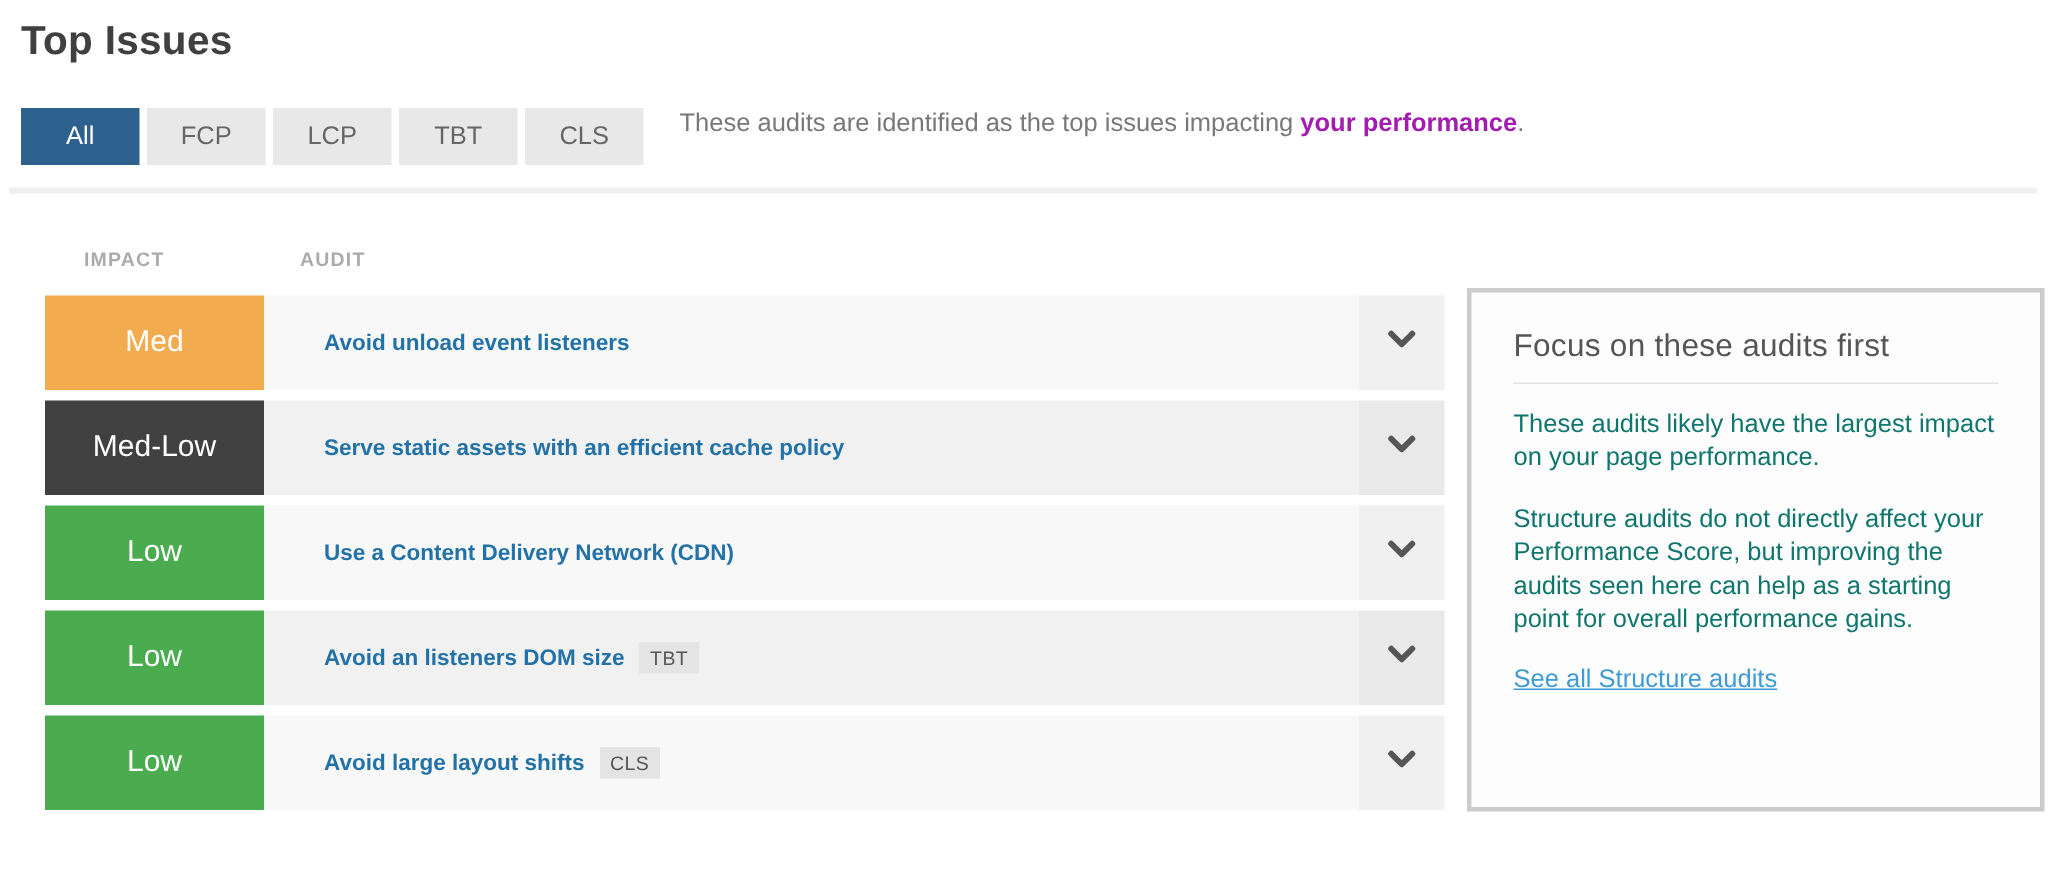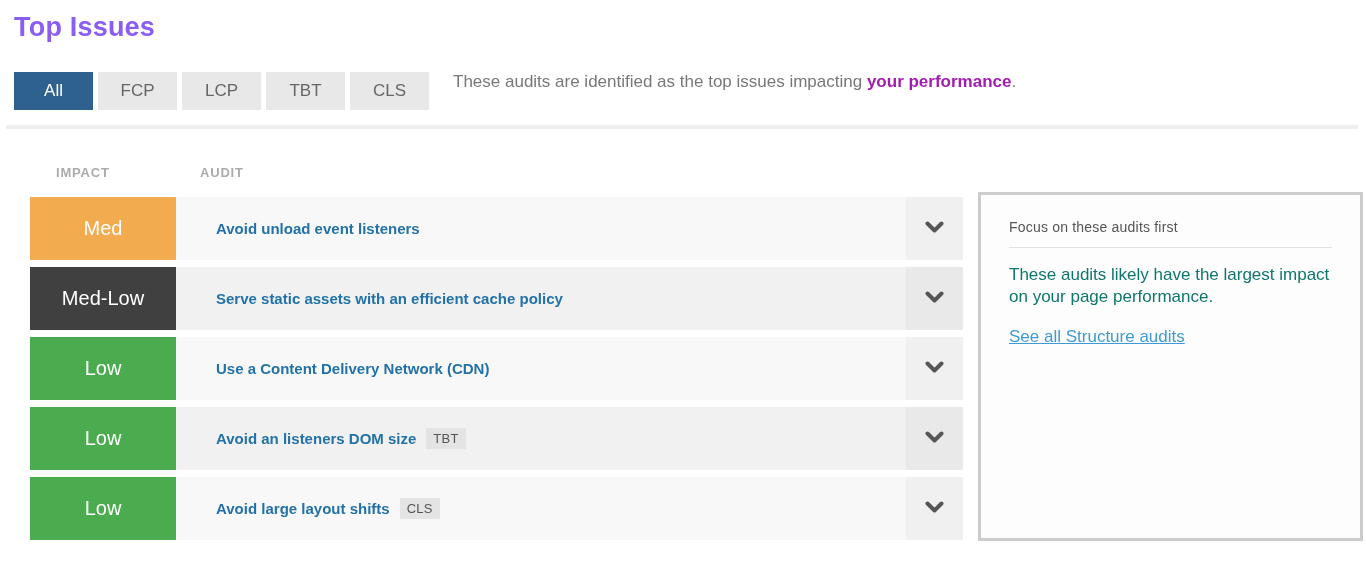--- a/index.html
+++ b/index.html
@@ -7,21 +7,21 @@
     width: 1366px; height: 582px;
     background: #ffffff;
     font-family: "Liberation Sans", "DejaVu Sans", sans-serif;
     overflow: hidden;
   }
   .page { position: relative; width: 1366px; height: 582px; }
 
   
   .page-title {
     position: absolute; left: 14px; top: 12px;
-    font-size: 27px; font-weight: 600; color: #8b5cf6;
+    font-size: 27px; font-weight: 600; color: #404040;
     letter-spacing: 0.2px;
   }
 
   
   .tabs-row {
     position: absolute; left: 14px; top: 72px; right: 14px;
     display: flex; 
   }
   .tabs { display: flex; gap: 5px; }
   .tab {
@@ -85,21 +85,21 @@
   .row:nth-child(even) .chevron-cell { background: #e9e9e9; }
 
   
   .side-panel {
     position: absolute; left: 978px; top: 192px;
     width: 385px; height: 349px;
     background: #fdfdfd; border: 3px solid #cccccc;
     padding: 24px 28px;
   }
   .side-panel h2 {
-    font-size: 14px; font-weight: 500; color: #555555;
+    font-size: 21px; font-weight: 500; color: #555555;
     letter-spacing: 0.2px;
   }
   .side-panel .panel-rule {
     border: none; border-top: 1px solid #e2e2e2;
     margin: 12px 0 16px 0;
   }
   .side-panel p {
     font-size: 17px; color: #0f766e; line-height: 1.32;
     margin-bottom: 18px;
   }
@@ -209,16 +209,17 @@
         </span>
       </div>
     </div>
 
   </div>
 
   <aside class="side-panel">
     <h2>Focus on these audits first</h2>
     <hr class="panel-rule">
     <p>These audits likely have the largest impact on your page performance.</p>
+    <p>Structure audits do not directly affect your Performance Score, but improving the audits seen here can help as a starting point for overall performance gains.</p>
     <a class="panel-link">See all Structure audits</a>
   </aside>
 
 </div>
 
 </body></html>

